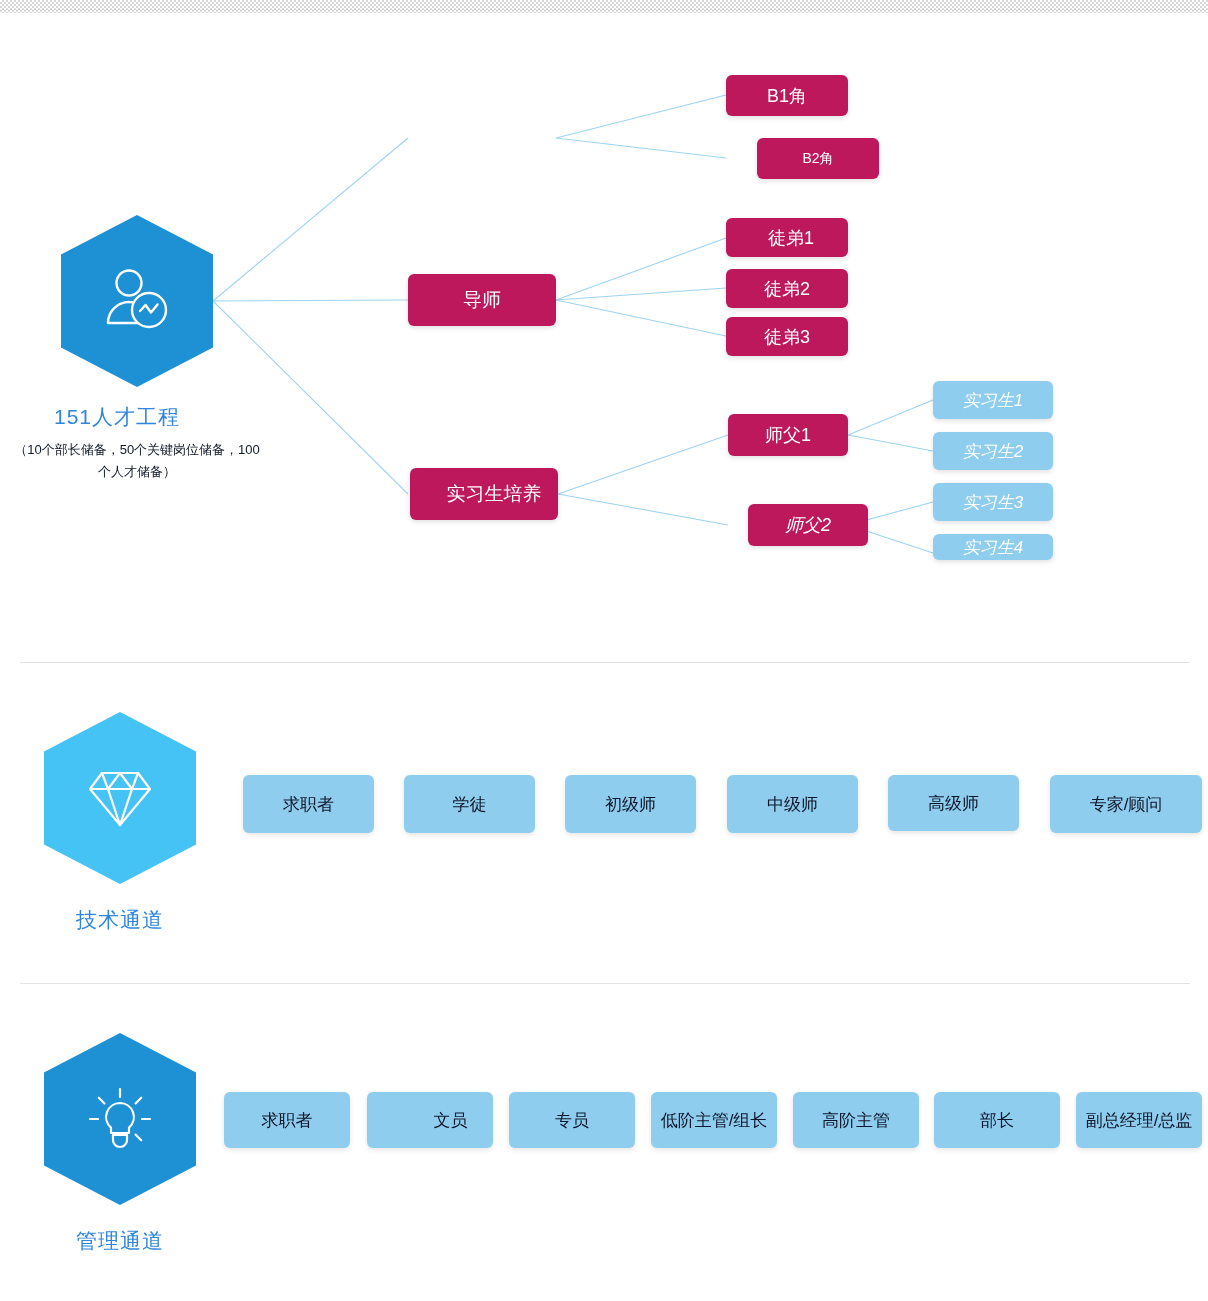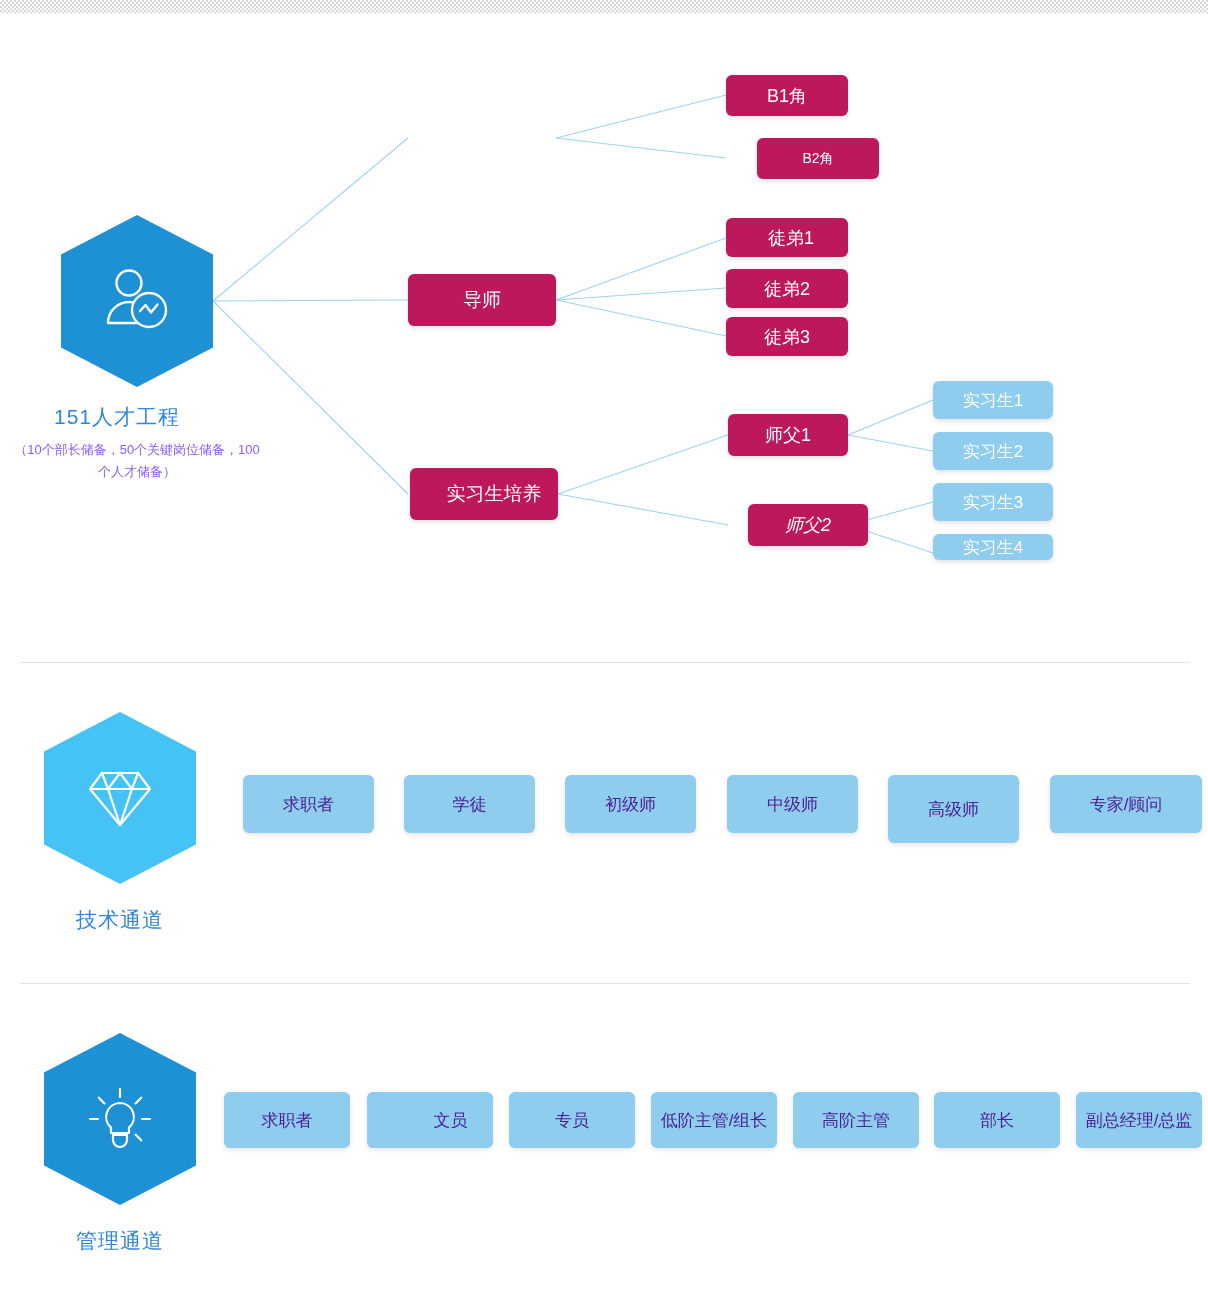--- a/index.html
+++ b/index.html
@@ -46,45 +46,45 @@
   .hex-label{
     margin-top:16px;
     font-size:21px;
     color:#2f86dd;
     letter-spacing:1px;
     white-space:nowrap;
   }
   .hex-sub{
     margin-top:8px;
     font-size:13px;
-    color:#8b5cf6;
+    color:#0f172a;
     line-height:22px;
     width:250px;
   }
 
   
   .node{
     position:absolute;
     display:flex;align-items:center;justify-content:center;
     border-radius:6px;
     color:#ffffff;
     box-shadow:0 2px 5px rgba(0,0,0,.12);
     white-space:nowrap;
     box-sizing:border-box;
   }
   .node.dark{background:#be185d;}
-  .node.light{background:#8ecdee;}
+  .node.light{background:#8ecdee;font-style:italic;}
 
   
   .pill{
     position:absolute;
     display:flex;align-items:center;justify-content:center;
     border-radius:6px;
     background:#8ecdee;
-    color:#4c1d95;
+    color:#0f172a;
     font-size:17px;
     box-shadow:0 2px 5px rgba(0,0,0,.10);
     white-space:nowrap;
     box-sizing:border-box;
   }
 
   
   .connectors{position:absolute;left:0;top:0;pointer-events:none;}
   .connectors line, .connectors path{stroke:#9fd3f0;stroke-width:1.1;fill:none;}
 </style>
@@ -163,21 +163,21 @@
         </g>
       </svg>
     </div>
     <div class="hex-label" style="margin-top:22px;">技术通道</div>
   </div>
 
   <div class="pill" style="left:243px;top:775px;width:131px;height:58px;">求职者</div>
   <div class="pill" style="left:404px;top:775px;width:131px;height:58px;">学徒</div>
   <div class="pill" style="left:565px;top:775px;width:131px;height:58px;">初级师</div>
   <div class="pill" style="left:727px;top:775px;width:131px;height:58px;">中级师</div>
-  <div class="pill" style="left:888px;top:775px;width:131px;height:68px;">高级师</div>
+  <div class="pill" style="left:888px;top:775px;width:131px;height:56px;">高级师</div>
   <div class="pill" style="left:1050px;top:775px;width:152px;height:58px;">专家/顾问</div>
 
   <div class="divider" id="divider-2"></div>
 
   <div class="hex-wrap" style="left:44px;top:1033px;width:152px;">
     <div class="hex" style="background:#1e90d4;">
       <svg width="72" height="72" viewBox="0 0 72 72">
         <g fill="none" stroke="#fff" stroke-width="2.2" stroke-linecap="round" stroke-linejoin="round">
           <path d="M36 20 a14 14 0 0 1 9 24.6 v5.4 h-18 v-5.4 A14 14 0 0 1 36 20 Z"></path>
           <path d="M29 52 h14 v5 a7 7 0 0 1 -7 7 a7 7 0 0 1 -7 -7 z"></path>

